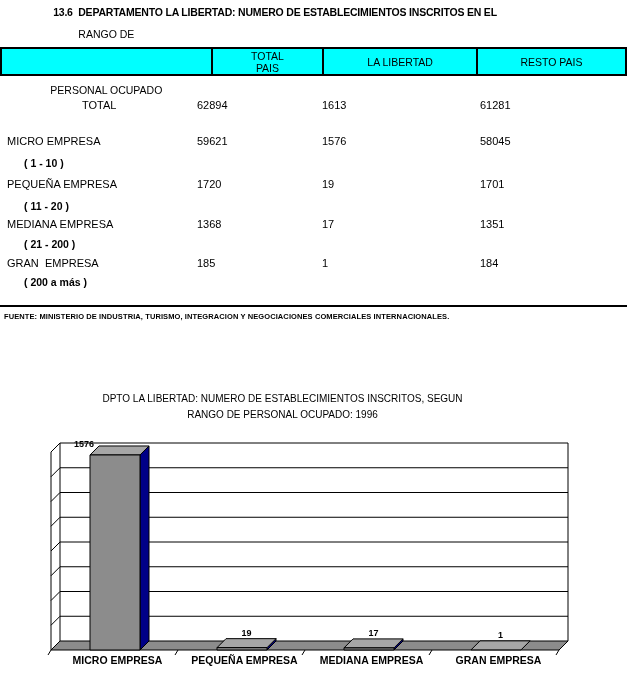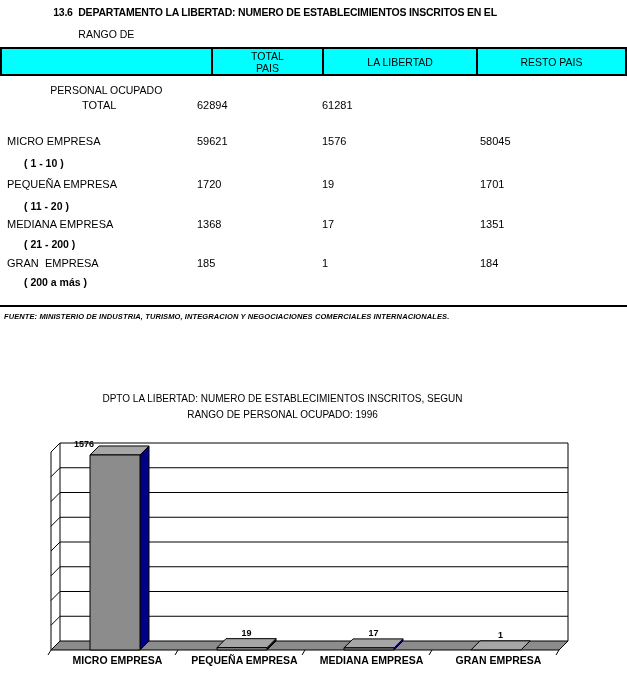--- a/index.html
+++ b/index.html
@@ -25,21 +25,21 @@
   .cat-label { padding-left:7px; white-space:pre; }
   .cat-label.total { padding-left:82px; }
   .range-label { padding-left:24px; font-size:10.5px; white-space:pre;font-weight:bold; }
   .num { text-align:left; }
   .num.c2 { padding-right:4px; }
   .num.c3 { padding-right:2px; }
   .num.c4 { padding-right:2px; }
 
   #src-rule { position:absolute; top:305px; left:0; width:627px; height:2px; background:#000; }
   #source-note { position:absolute; top:312px; left:4px; font-size:7.5px;
-    font-style:italic; font-weight:bold; letter-spacing:0.1px; }
+    font-weight:bold; letter-spacing:0.1px; }
 
   .chart-title-line { position:absolute; left:0; width:565px; text-align:center;
     font-size:10px; font-weight:normal; white-space:pre; }
   #ct1 { top:393px; }
   #ct2 { top:409px; }
 
   #chart-svg { position:absolute; left:40px; top:433px; }
   svg text { font-family:"Liberation Sans", sans-serif; }
 </style>
 </head>
@@ -64,20 +64,21 @@
     </div>
     <div id="hc4" class="hcell">
       <span>RESTO PAIS</span>
       <span></span>
     </div>
   </div>
 
   <div class="trow" style="top:99px">
     <div class="cat-label total">TOTAL</div>
     <div class="num c2">62894</div>
+    <div class="num c3">1613</div>
     <div class="num c4">61281</div>
   </div>
 
   <div class="trow" style="top:135px">
     <div class="cat-label">MICRO EMPRESA</div>
     <div class="num c2">59621</div>
     <div class="num c3">1576</div>
     <div class="num c4">58045</div>
   </div>
   <div class="trow" style="top:157px">

